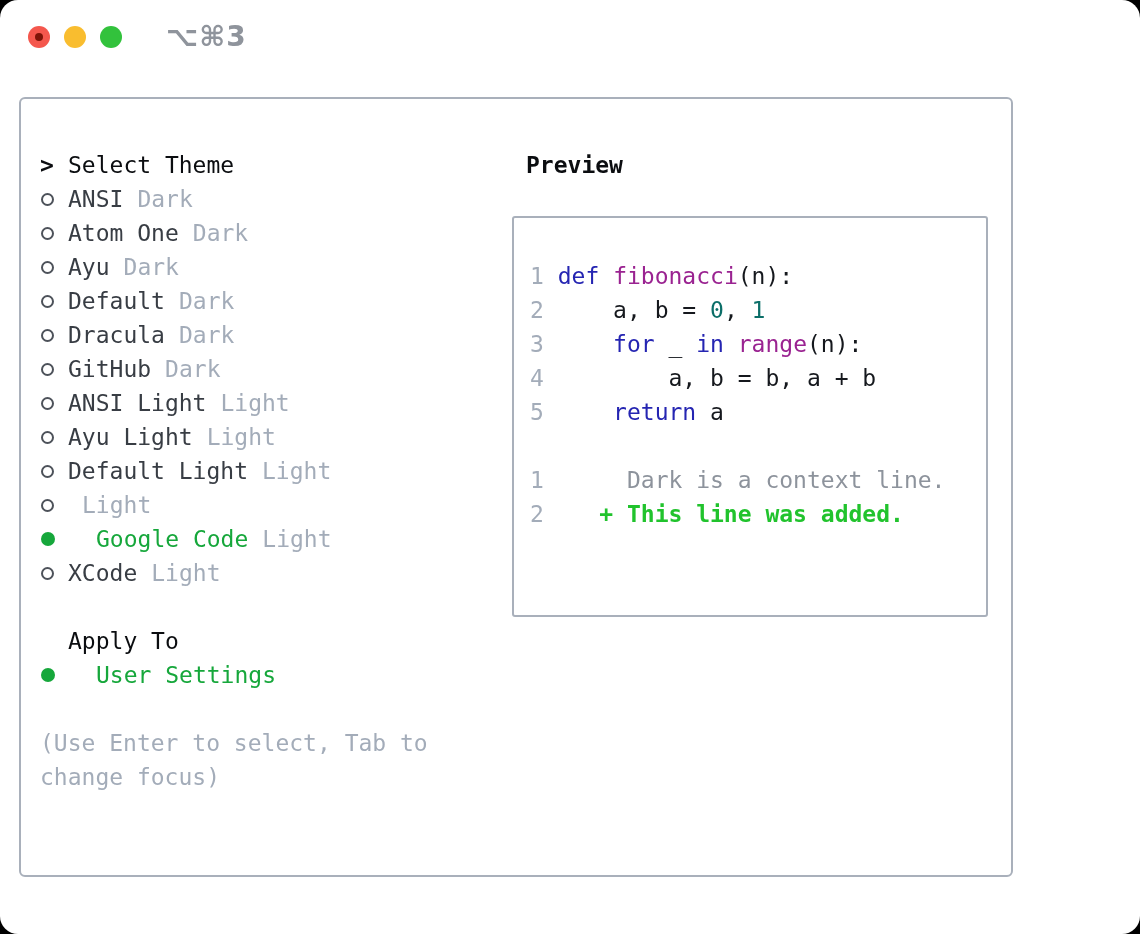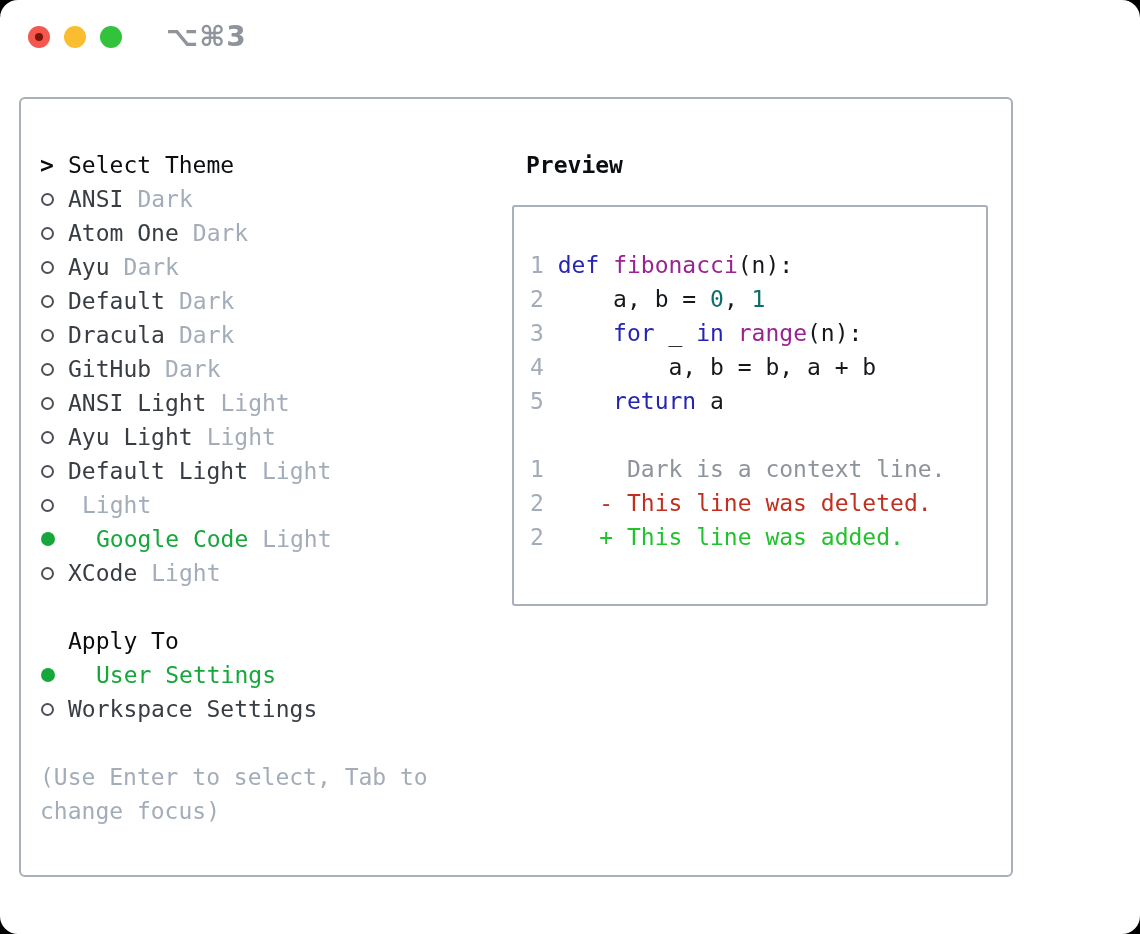--- a/index.html
+++ b/index.html
@@ -30,33 +30,33 @@
   .caret{font-weight:700;color:#0b0d10;font-size:23px;}
   .htext{font-weight:400;color:#0b0d10;}
   .tname{color:#383d44;}
   .selected .tname{color:#16a73b;margin-left:28px;}
   .tvariant{color:#a3acb9;margin-left:14px;}
   .hint{color:#a3acb9;text-align:center;}
 
   
   .prevhdr{position:absolute;left:505px;top:49px;height:34px;display:flex;align-items:center;
            font-size:23px;font-weight:700;color:#0b0d10;}
-  .prevbox{position:absolute;left:491px;top:106px;width:476px;height:401px;
+  .prevbox{position:absolute;left:491px;top:117px;width:476px;height:401px;
            border:2px solid #a9b0bb;border-radius:3px;box-sizing:border-box;
            padding:45px 0 0 16px;overflow:hidden;}
   .cl{height:34px;white-space:pre;font-size:23px;color:#15181d;display:block;}
   .cl span{white-space:pre;}
   .ln{color:#a3acb9;}
   .kw{color:#2525b2;}
   .fn{color:#9a2391;}
   .num{color:#0b6e68;}
   .pl{color:#15181d;}
   .ctx{color:#8d939c;}
   .del{color:#c22f1e;}
-  .add{color:#21c32d;}
+  .add{color:#21c32d;font-weight:bold;}
 </style>
 </head>
 <body>
 
 <div class="page">
   <div class="window">
 
     <div class="titlebar">
       <span class="tl red">
         <span class="dot"></span>
@@ -166,26 +166,20 @@
         <div class="row">
           <span class="bcol"></span>
           <span class="tname" style="color:#0b0d10;">Apply To</span>
         </div>
         <div class="row selected">
           <span class="bcol">
               <span class="circle"></span>
             </span>
           <span class="tname">User Settings</span>
         </div>
-        <div class="row">
-          <span class="bcol">
-              <span class="circle"></span>
-            </span>
-          <span class="tname">Workspace Settings</span>
-        </div>
 
         <div class="row"></div>
 
         <div class="row">
           <span class="hint">(Use Enter to select, Tab to</span>
         </div>
         <div class="row">
           <span class="hint">change focus)</span>
         </div>
       </div>
@@ -195,19 +189,18 @@
       <div class="prevbox">
         <div class="cl"><span class="ln">1</span><span class="pl"> </span><span class="kw">def</span><span class="pl"> </span><span class="fn">fibonacci</span><span class="pl">(n):</span></div>
         <div class="cl"><span class="ln">2</span><span class="pl">     a, b = </span><span class="num">0</span><span class="pl">, </span><span class="num">1</span></div>
         <div class="cl"><span class="ln">3</span><span class="pl">     </span><span class="kw">for</span><span class="pl"> _ </span><span class="kw">in</span><span class="pl"> </span><span class="fn">range</span><span class="pl">(n):</span></div>
         <div class="cl"><span class="ln">4</span><span class="pl">         a, b = b, a + b</span></div>
         <div class="cl"><span class="ln">5</span><span class="pl">     </span><span class="kw">return</span><span class="pl"> a</span></div>
 
         <div class="cl"></div>
 
         <div class="cl"><span class="ln">1</span><span class="ctx">      Dark is a context line.</span></div>
-        <div class="cl"><span class="ln">2</span><span class="pl">    </span><span class="del">- This line was deleted.</span></div>
         <div class="cl"><span class="ln">2</span><span class="pl">    </span><span class="add">+ This line was added.</span></div>
       </div>
 
     </div>
   </div>
 </div>
 
 </body></html>

